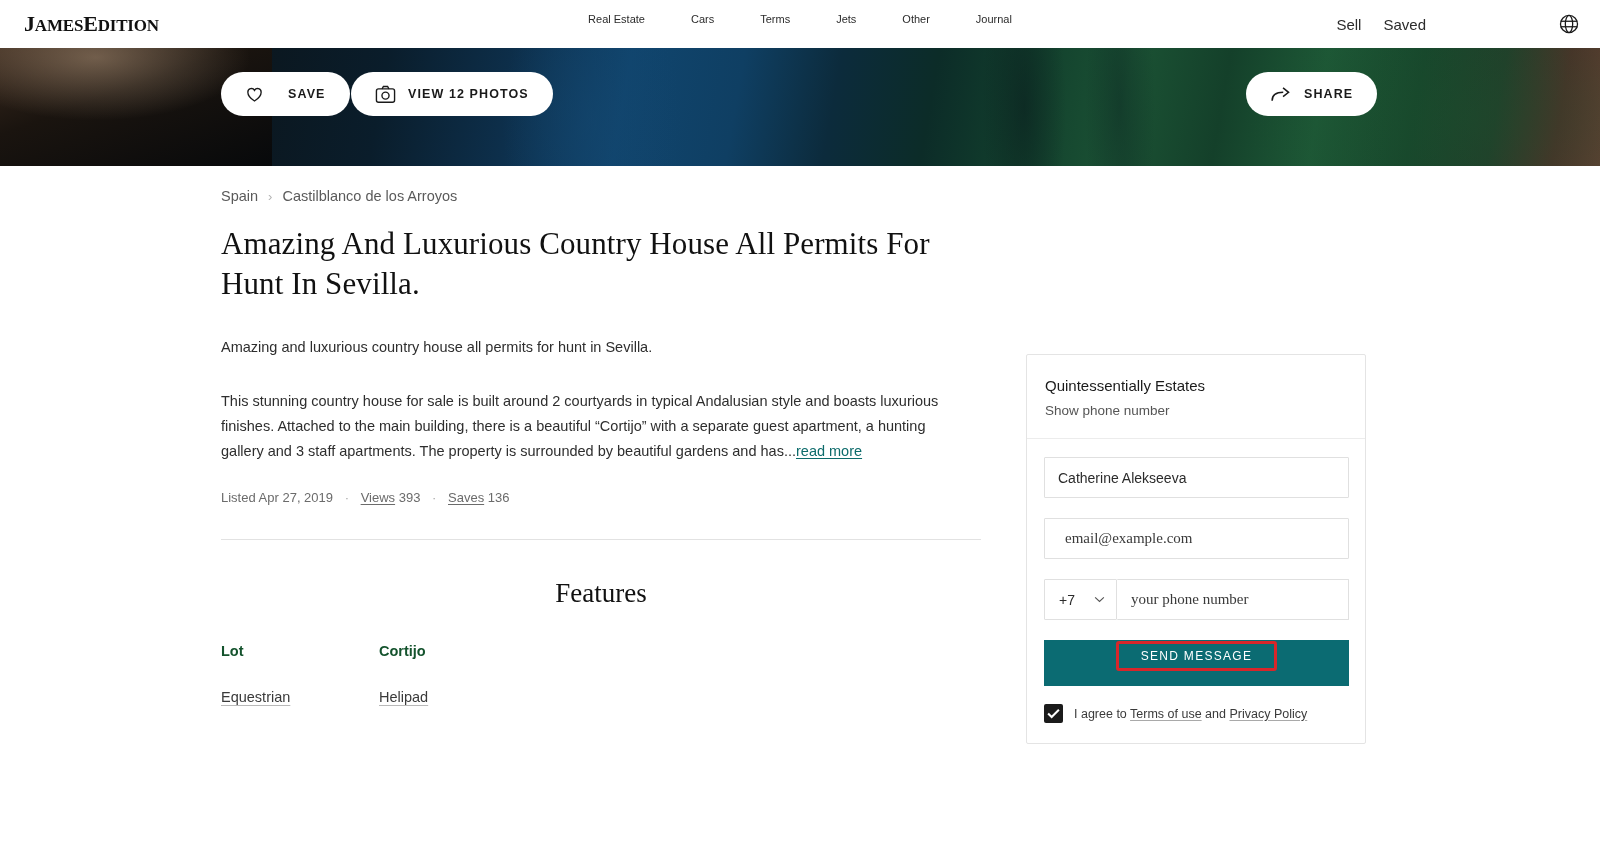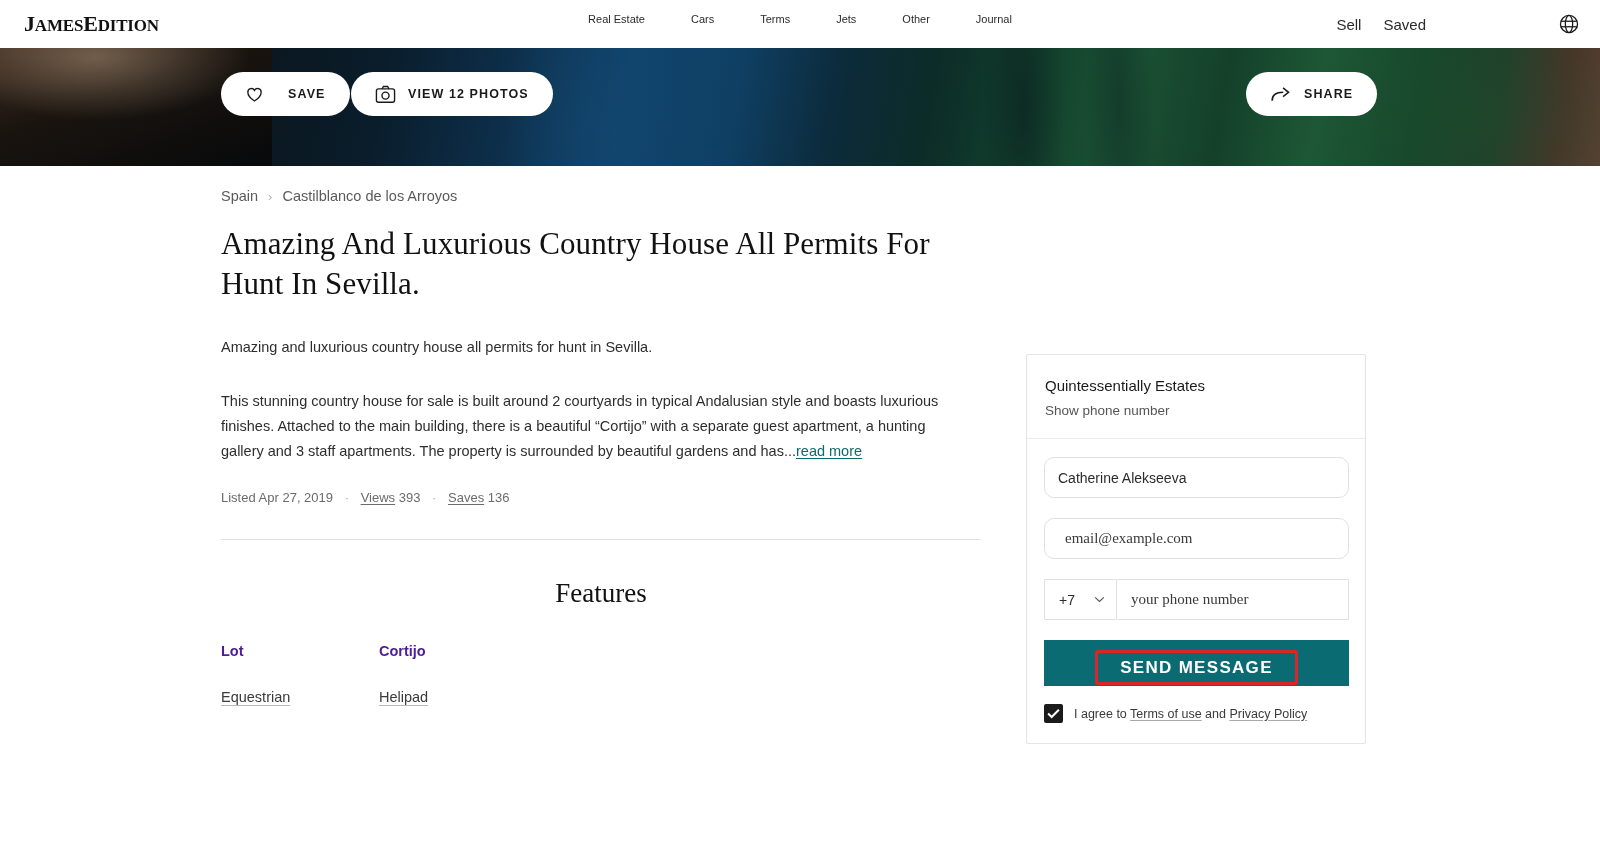--- a/index.html
+++ b/index.html
@@ -232,21 +232,21 @@
   }
   .features-grid {
     margin-top: 34px;
     display: grid;
     grid-template-columns: 158px 158px;
     column-gap: 0;
   }
   .feat-head {
     font-size: 14.5px;
     font-weight: 700;
-    color: #4c1d95;
+    color: #14532d;
     margin-bottom: 30px;
   }
   .feat-item {
     font-size: 14.5px;
     color: #3a3a3a;
     text-decoration: underline;
     text-underline-offset: 3px;
     text-decoration-color: #b9b9b9;
     cursor: pointer;
   }
@@ -282,21 +282,21 @@
     height: 41px;
     border: 1px solid #e0e0e0;
     background: #fff;
     font-size: 14px;
     padding: 0 13px;
     color: #2b2b2b;
     display: flex;
     align-items: center;
     font-family: "Liberation Sans", sans-serif;
     margin-bottom: 20px;
-    border-radius: 10px;
+    border-radius: 1px;
   }
   .field.ph {
     font-family: "Liberation Serif", serif;
     font-size: 15px;
     color: #3a3a3a;
     padding-left: 20px;
   }
   .phone-row {
     display: flex;
     width: 305px;
@@ -351,28 +351,28 @@
     border-right: 1px solid #b4b4b4;
     border-bottom: 1px solid #b4b4b4;
     cursor: nwse-resize;
   }
   .send-btn {
     width: 305px;
     height: 46px;
     background: #0b6b72;
     color: #ffffff;
     border: none;
-    font-size: 17px;
-    font-weight: 700;
+    font-size: 12px;
+    font-weight: 400;
     letter-spacing: 1.3px;
     cursor: pointer;
     font-family: "Liberation Sans", sans-serif;
     position: relative;
     display: flex;
-    align-items: flex-end;
+    align-items: flex-start;
     justify-content: center;
   }
   .send-label {
     border: 3px solid #d8262a;
     border-radius: 3px;
     padding: 6px 22px;
     line-height: 1;
   }
   .agree-row {
     display: flex;

